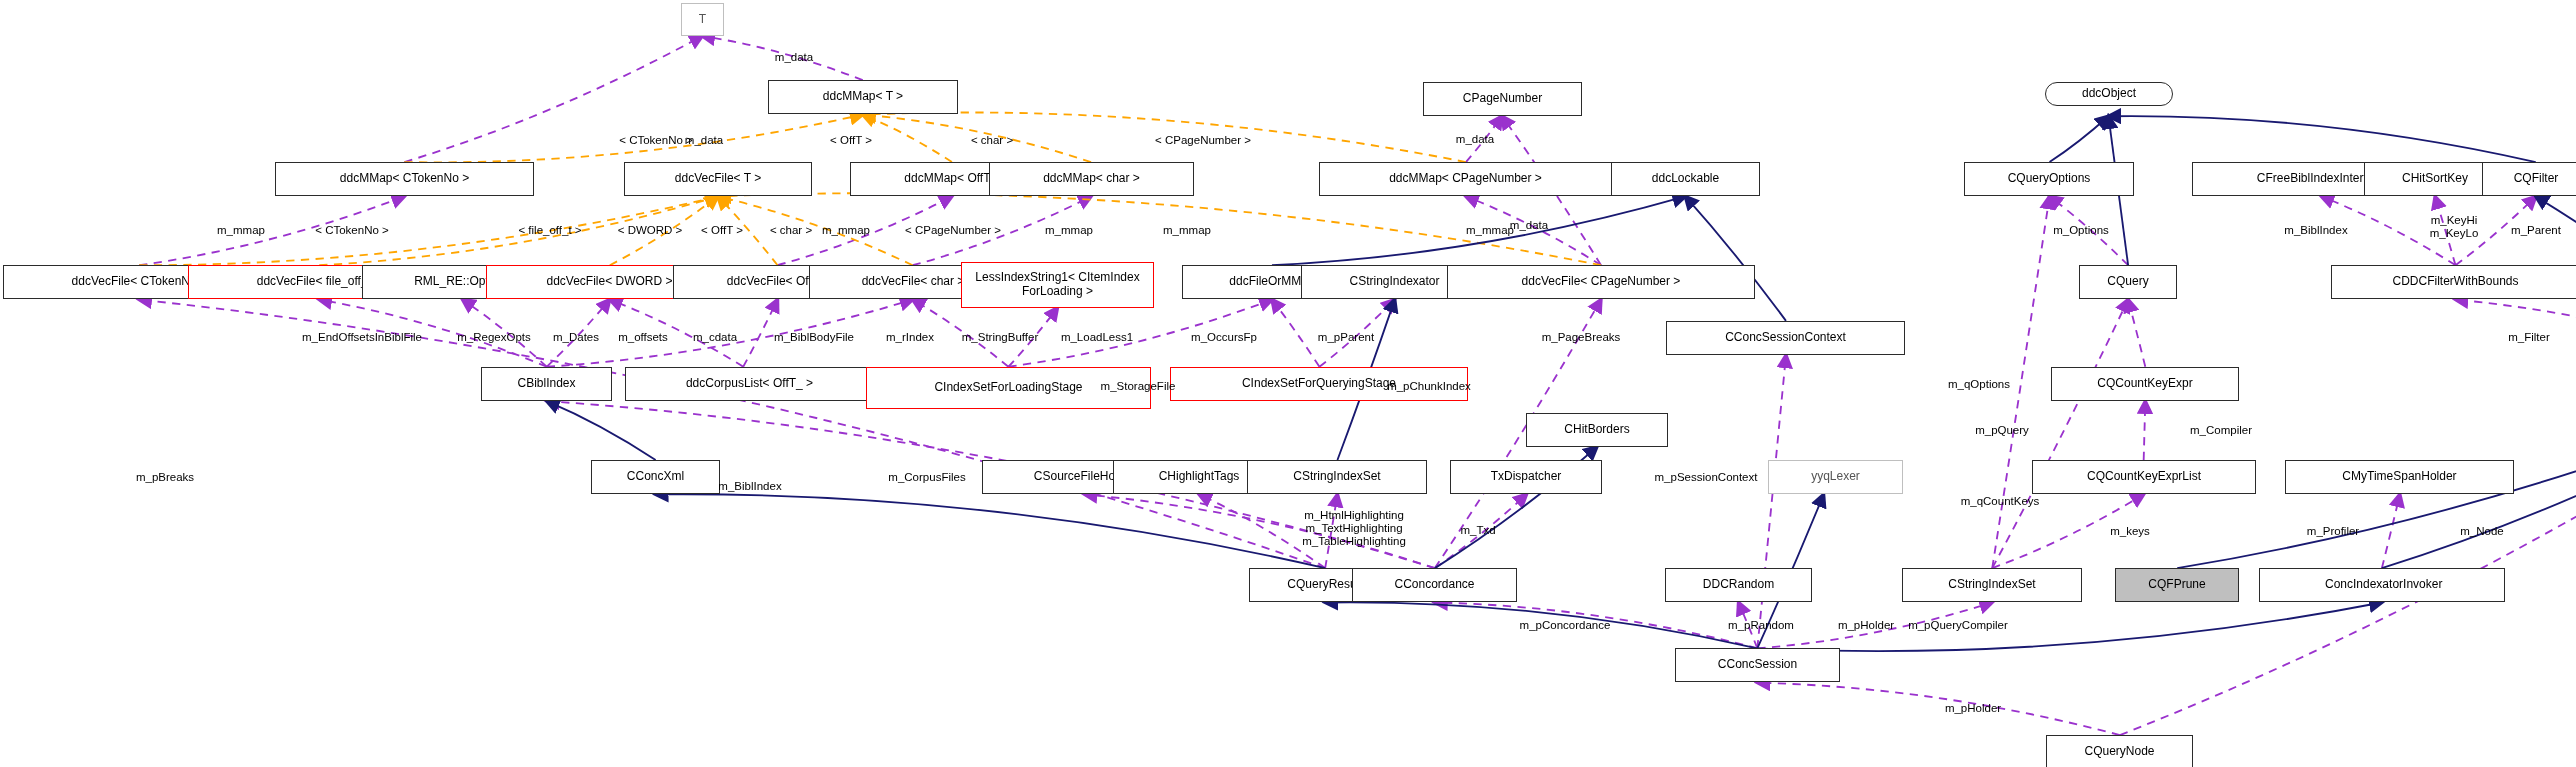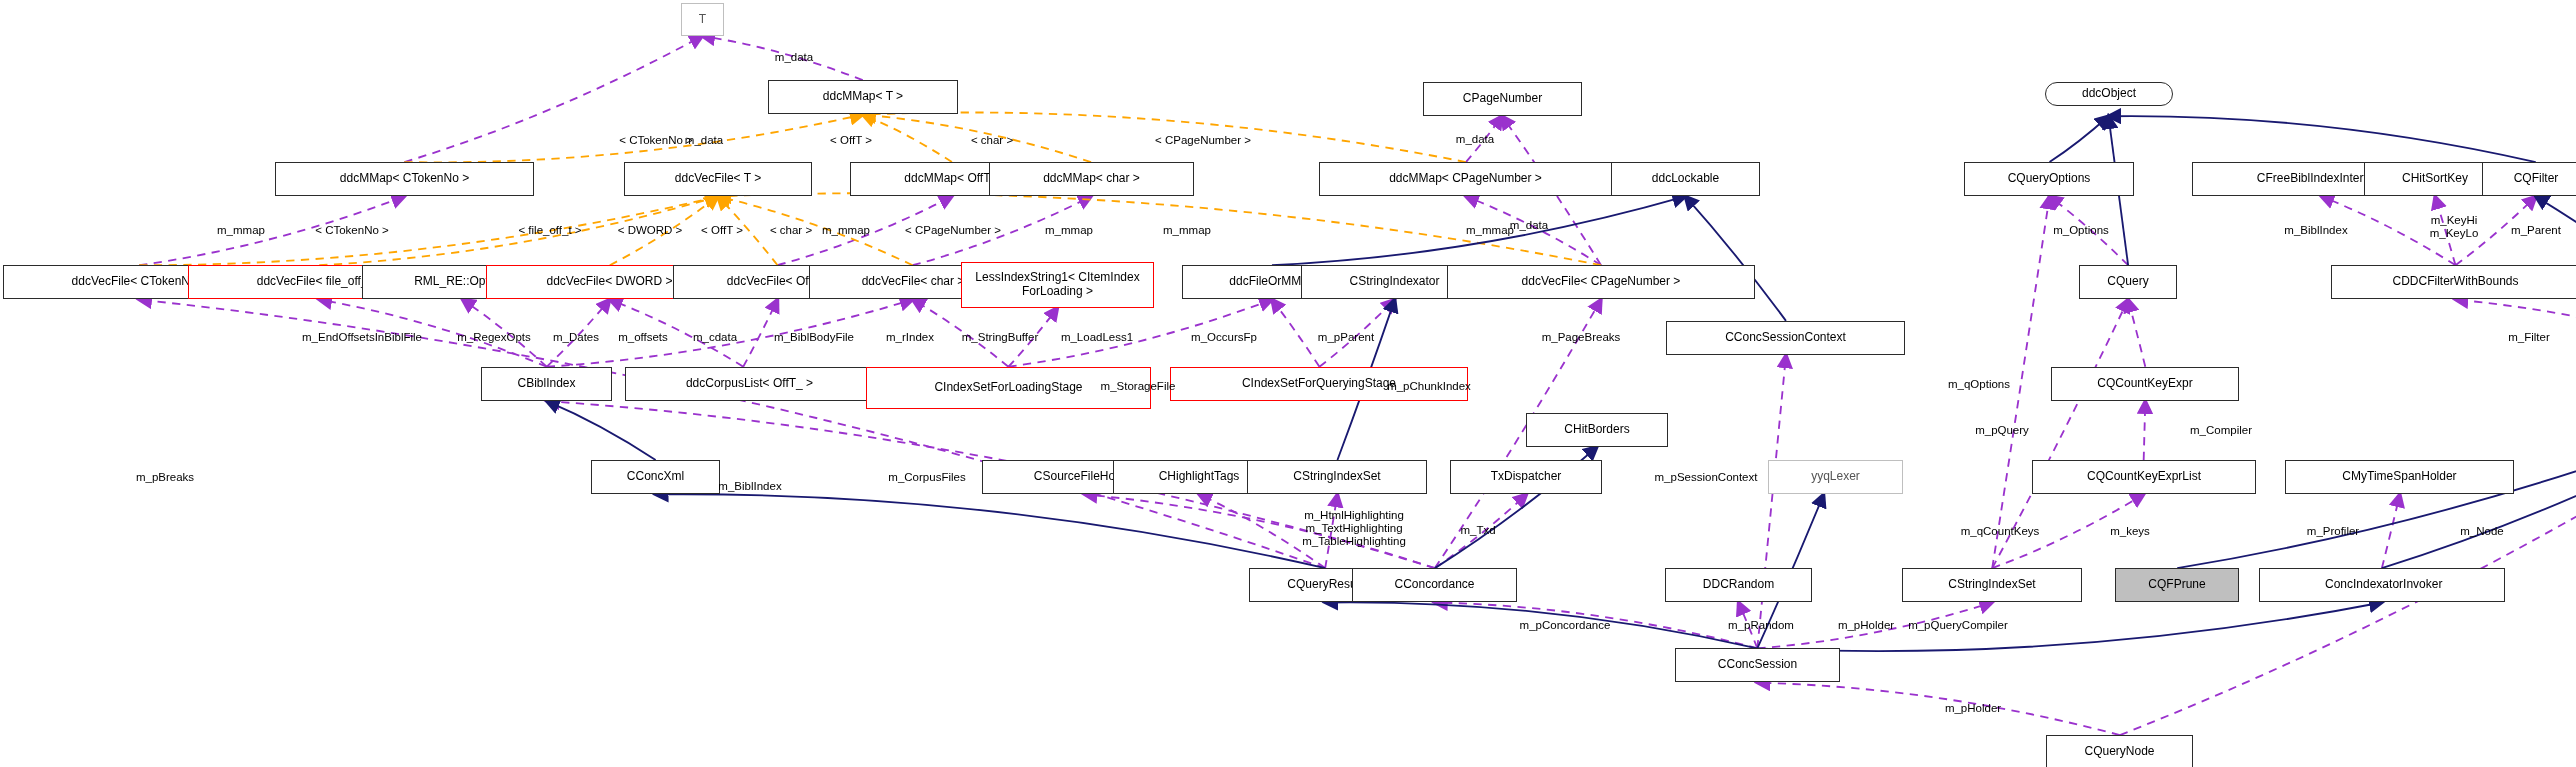--- a/index.html
+++ b/index.html
@@ -198,21 +198,21 @@
       <div class="elabel" style="left: 1346px; top: 331px;">m_pParent</div>
       <div class="elabel" style="left: 1581px; top: 331px;">m_PageBreaks</div>
       <div class="elabel" style="left: 2529px; top: 331px;">m_Filter</div>
       <div class="elabel" style="left: 1979px; top: 378px;">m_qOptions</div>
       <div class="elabel" style="left: 1138px; top: 380px;">m_StorageFile</div>
       <div class="elabel" style="left: 1429px; top: 380px;">m_pChunkIndex</div>
       <div class="elabel" style="left: 2002px; top: 424px;">m_pQuery</div>
       <div class="elabel" style="left: 2221px; top: 424px;">m_Compiler</div>
       <div class="elabel" style="left: 165px; top: 471px;">m_pBreaks</div>
       <div class="elabel" style="left: 927px; top: 471px;">m_CorpusFiles</div>
-      <div class="elabel" style="left: 2000px; top: 525px;">m_qCountKeys</div>
+      <div class="elabel" style="left: 2000px; top: 495px;">m_qCountKeys</div>
       <div class="elabel" style="left: 2130px; top: 525px;">m_keys</div>
       <div class="elabel" style="left: 2333px; top: 525px;">m_Profiler</div>
       <div class="elabel" style="left: 2482px; top: 525px;">m_Node</div>
       <div class="elabel" style="left: 750px; top: 480px;">m_BiblIndex</div>
       <div class="elabel" style="left: 1354px; top: 509px;">m_HtmlHighlighting
 m_TextHighlighting
 m_TableHighlighting</div>
       <div class="elabel" style="left: 1478px; top: 524px;">m_Txd</div>
       <div class="elabel" style="left: 1706px; top: 471px;">m_pSessionContext</div>
       <div class="elabel" style="left: 1565px; top: 619px;">m_pConcordance</div>

